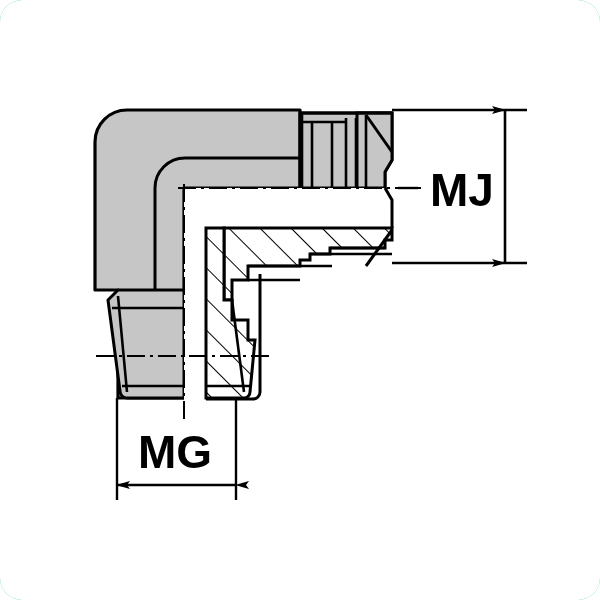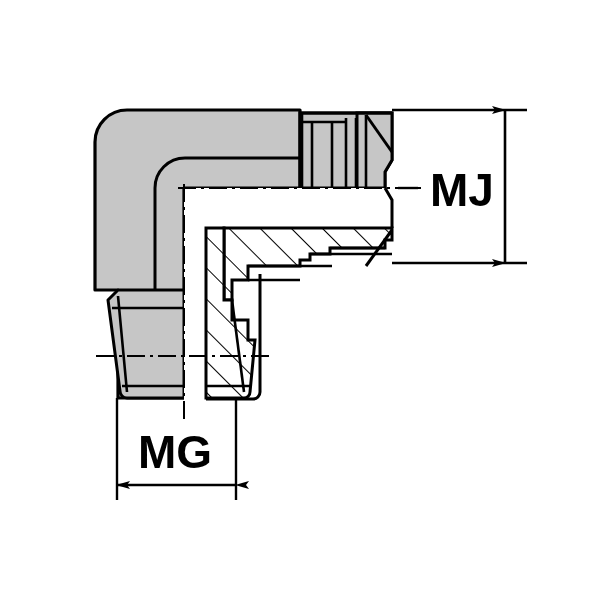--- a/index.html
+++ b/index.html
@@ -10,20 +10,21 @@
   }
   body {
     font-family: "Liberation Sans", sans-serif;
   }
   #drawing-root {
     position: relative;
     width: 600px;
     height: 600px;
     background: #22c55e;
     overflow: hidden;
+    border-radius: 22px;
   }
   #drawing-svg {
     display: block;
     width: 600px;
     height: 600px;
   }
   .dim-label {
     font-family: "Liberation Sans", sans-serif;
     font-size: 46px;
     font-weight: 700;

